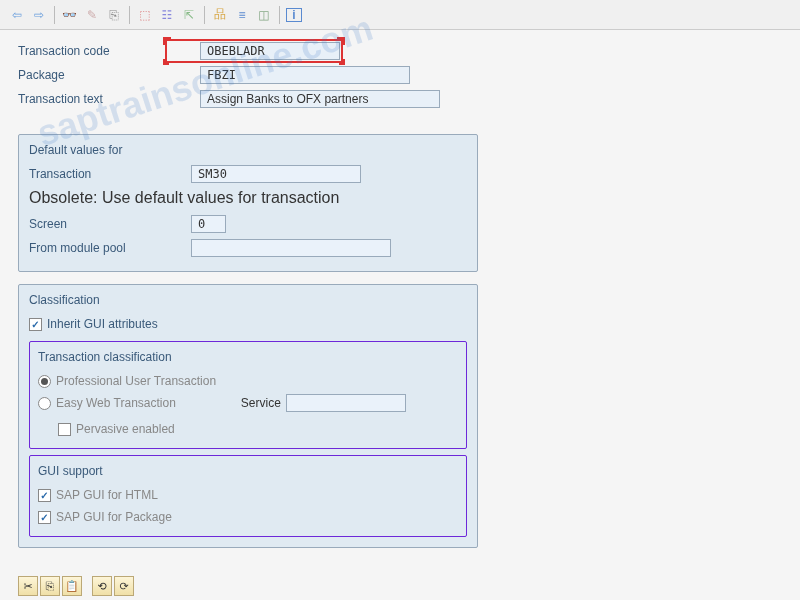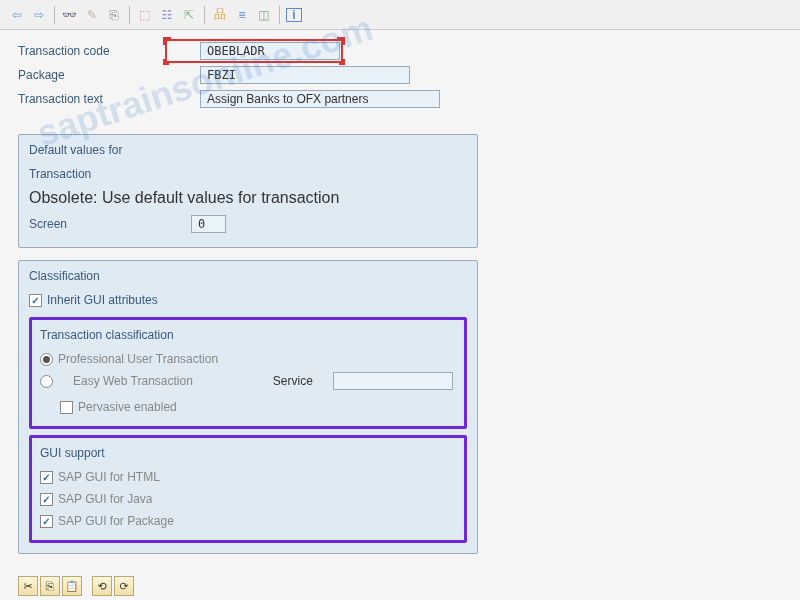--- a/index.html
+++ b/index.html
@@ -135,30 +135,30 @@
 }
 .radio.selected::after {
   content: '';
   width: 7px;
   height: 7px;
   background: #555;
   border-radius: 50%;
 }
 .radio-label { color: #888; font-size: 12px; }
 .inner-group {
-  border: 3px solid #6d28d9;
+  border: 1px solid #6d28d9;
   background: #e0eaf2;
   padding: 8px;
   margin-top: 6px;
   border-radius: 2px;
 }
 .service-row {
   display: flex;
   align-items: center;
-  gap: 20px;
+  gap: 5px;
 }
 .service-label { color: #333; font-size: 12px; margin-left: 60px; }
 .service-field {
   background: #eaf2fa;
   border: 1px solid #9ab;
   width: 120px;
   height: 18px;
 }
 .pervasive-row { margin-left: 20px; margin-top: 4px; }
 .bottom-toolbar {
@@ -234,25 +234,30 @@
   <div class="form-row">
     <span class="form-label">Transaction text</span>
     <div class="form-field" style="width:240px;font-family:Arial">Assign Banks to OFX partners</div>
   </div>
 </div>
 
 <div class="groupbox" style="width:460px">
   <div class="groupbox-title">Default values for</div>
   <div class="form-row">
     <span class="form-label">Transaction</span>
+    <div class="form-field" style="width:170px">SM30</div>
   </div>
   <div class="obsolete-text">Obsolete: Use default values for transaction</div>
   <div class="form-row">
     <span class="form-label">Screen</span>
     <div class="form-field" style="width:35px">0</div>
+  </div>
+  <div class="form-row">
+    <span class="form-label">From module pool</span>
+    <div class="form-field" style="width:200px"></div>
   </div>
 </div>
 
 <div class="groupbox" style="width:460px">
   <div class="groupbox-title">Classification</div>
   <div class="checkbox-row">
     <span class="checkbox checked"></span>
     <span class="checkbox-label">Inherit GUI attributes</span>
   </div>
   <div class="inner-group">
@@ -270,24 +275,20 @@
     <div class="checkbox-row pervasive-row">
       <span class="checkbox"></span>
       <span class="radio-label disabled-text">Pervasive enabled</span>
     </div>
   </div>
   <div class="inner-group">
     <div class="groupbox-title">GUI support</div>
     <div class="checkbox-row">
       <span class="checkbox checked"></span>
       <span class="radio-label disabled-text">SAP GUI for HTML</span>
-    </div>
-    <div class="checkbox-row">
-      <span class="checkbox checked"></span>
-      <span class="radio-label disabled-text">SAP GUI for Java</span>
     </div>
     <div class="checkbox-row">
       <span class="checkbox checked"></span>
       <span class="radio-label disabled-text">SAP GUI for Package</span>
     </div>
   </div>
 </div>
 
 <div class="bottom-toolbar">
   <span class="bottom-btn">✂</span>

